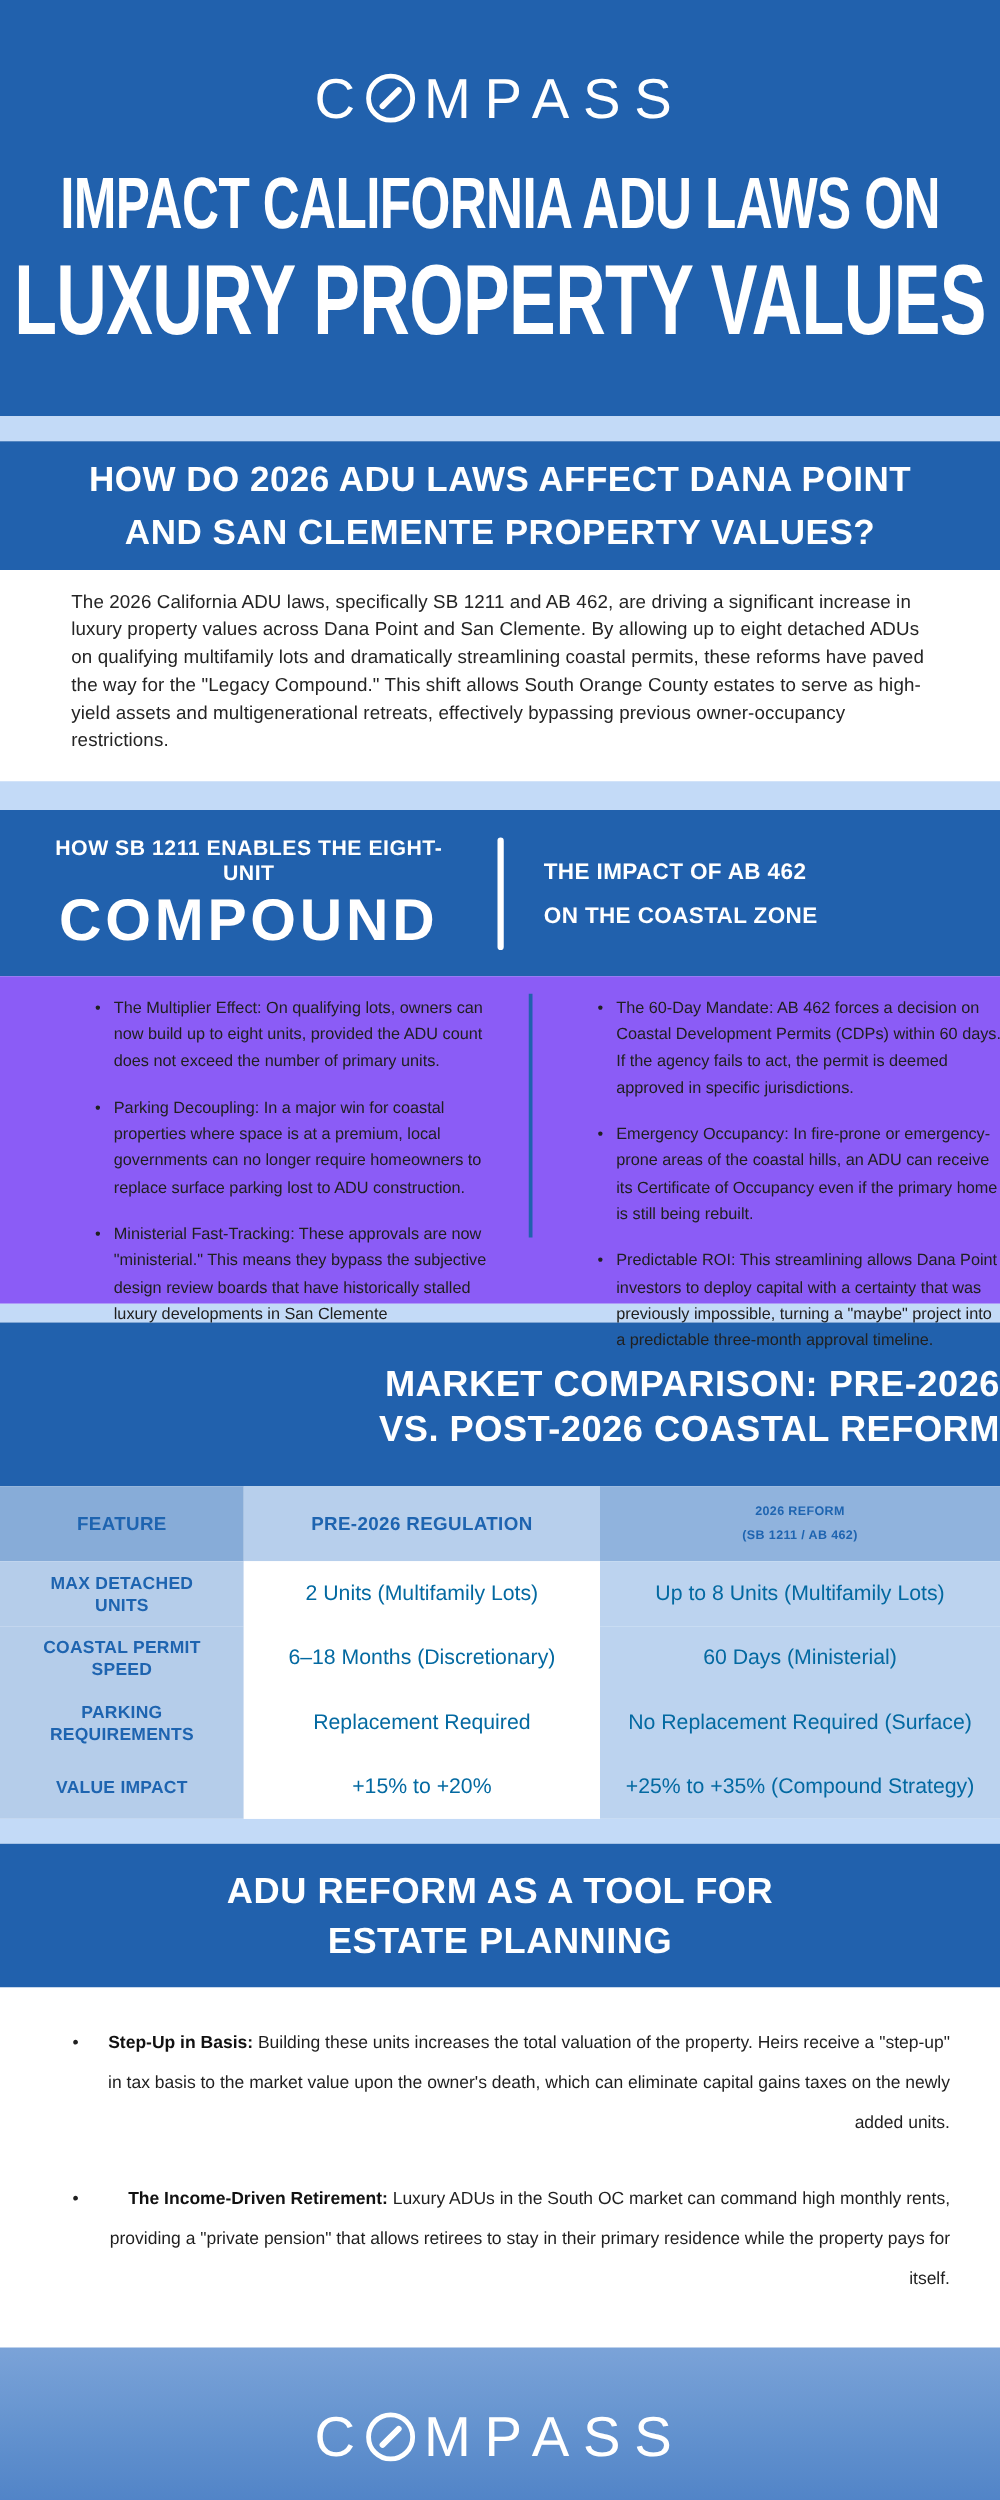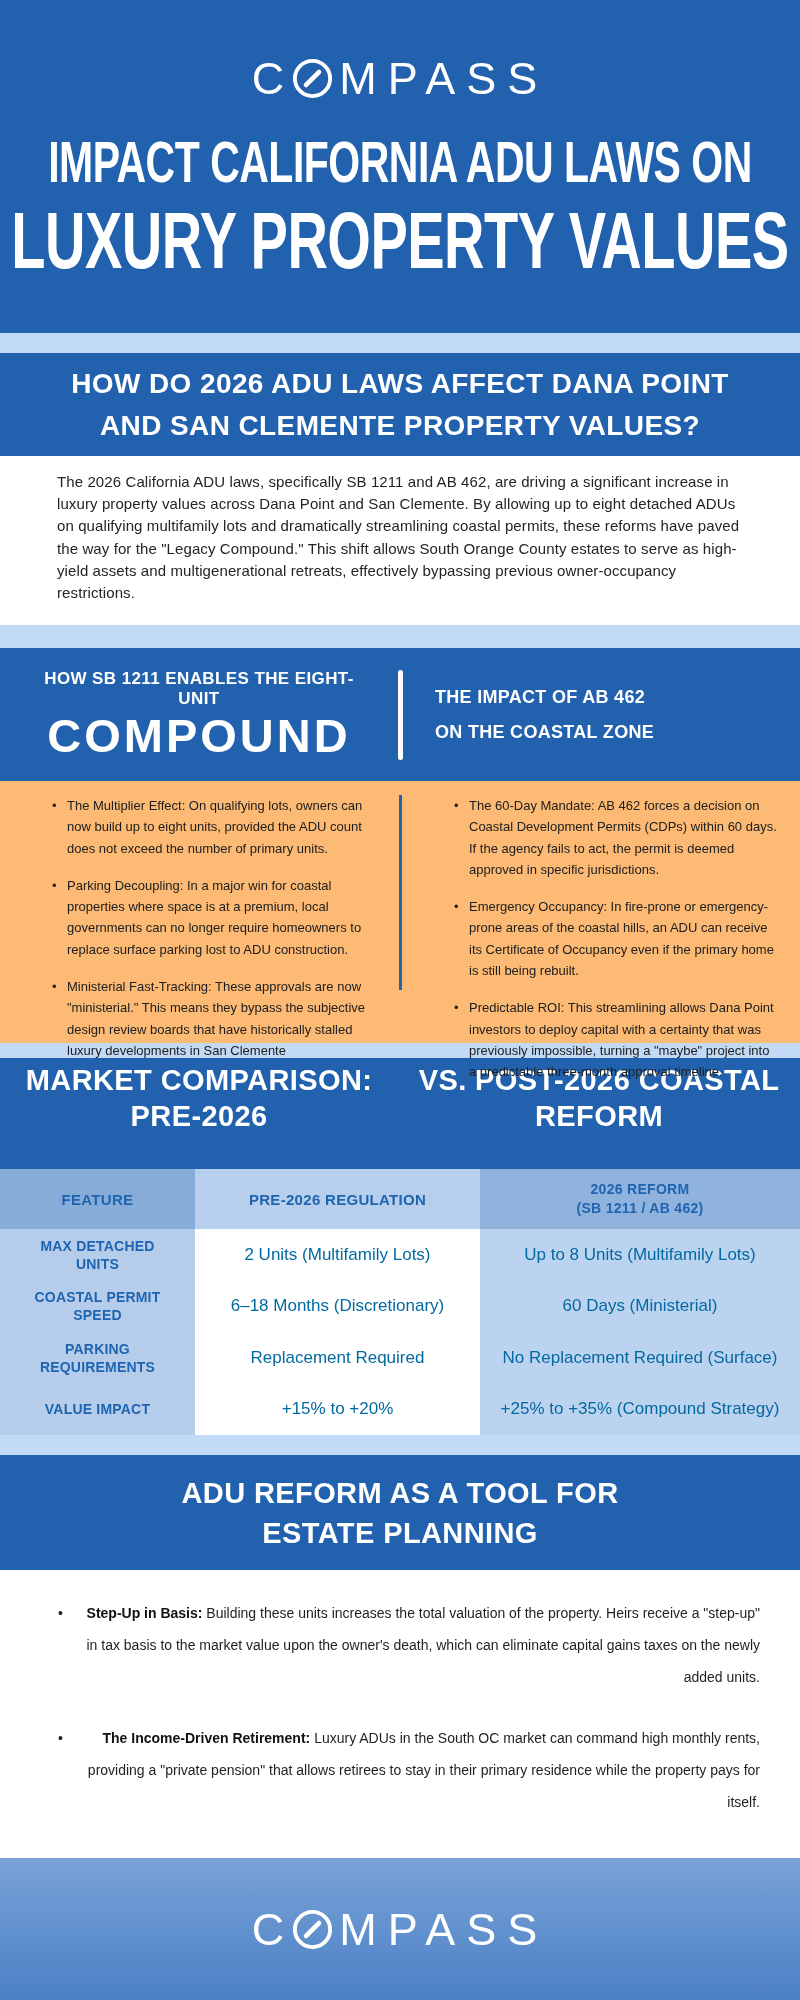--- a/index.html
+++ b/index.html
@@ -53,38 +53,38 @@
 
   
   .compound-band{height:133px;display:grid;grid-template-columns:398px 4px 398px;align-items:center;}
   .cb-left{text-align:center;padding:0 24px;}
   .cb-kicker{font-size:17px;font-weight:bold;letter-spacing:0.4px;}
   .cb-title{font-size:47px;font-weight:bold;letter-spacing:3px;line-height:1.05;margin-top:2px;}
   .v-divider-white{width:5px;height:90px;background:#ffffff;border-radius:3px;justify-self:center;}
   .cb-right{padding-left:33px;font-size:18px;font-weight:bold;line-height:35px;letter-spacing:0.3px;}
 
   
-  .two-col{height:262px;background:#fdba74;display:grid;grid-template-columns:398px 4px 398px;padding-top:14px;}
+  .two-col{height:262px;background:#8b5cf6;display:grid;grid-template-columns:398px 4px 398px;padding-top:14px;padding-left:24px;}
   .v-divider-blue{width:3px;height:195px;background:#2161AD;justify-self:center;align-self:start;}
   ul.bullets{list-style:none;margin:0;padding:0;}
   .two-col ul.bullets{padding:0 22px 0 52px;}
   .two-col .right-col{padding:0 38px 0 34px;}
   ul.bullets li{position:relative;padding-left:15px;margin-bottom:16px;font-size:13px;line-height:21.3px;color:#202020;}
   ul.bullets li::before{content:"•";position:absolute;left:0;top:0;color:#202020;}
 
   
-  .market-band{height:111px;display:flex;align-items:flex-start;justify-content:center;padding-top:4px;}
+  .market-band{height:131px;display:flex;flex-direction:column;align-items:flex-end;justify-content:center;padding-top:4px;}
   .market-band .m-line{font-size:29px;font-weight:bold;line-height:36px;letter-spacing:0.4px;text-align:center;}
 
   .comp-table{display:grid;grid-template-columns:195px 285px 320px;grid-template-rows:60px repeat(4,51.5px);}
   .t-cell{display:flex;flex-direction:column;align-items:center;justify-content:center;text-align:center;padding:0 18px;}
   .t-cell.th{color:#1E64B0;font-weight:bold;font-size:15px;letter-spacing:0.3px;line-height:19px;}
   .th.c1{background:#87ACD8;}
   .th.c2{background:#B7CFEC;}
-  .th.c3{background:#90B3DD;font-size:14px;}
+  .th.c3{background:#90B3DD;font-size:10px;}
   .t-cell.lbl{background:#B5CDEA;color:#1E64B0;font-weight:bold;font-size:14px;line-height:18px;letter-spacing:0.2px;padding:0 26px;}
   .t-cell.val{font-size:17px;color:#0369a1;}
   .val.c2{background:#ffffff;}
   .val.c3{background:#BCD3EF;}
 
   
   .estate-band{height:115px;display:flex;flex-direction:column;align-items:center;justify-content:center;}
   .estate-band .e-line{font-size:29px;font-weight:bold;line-height:40px;letter-spacing:0.4px;text-align:center;}
 
   .estate{height:288px;background:#fff;padding:27px 40px 0 58px;}

